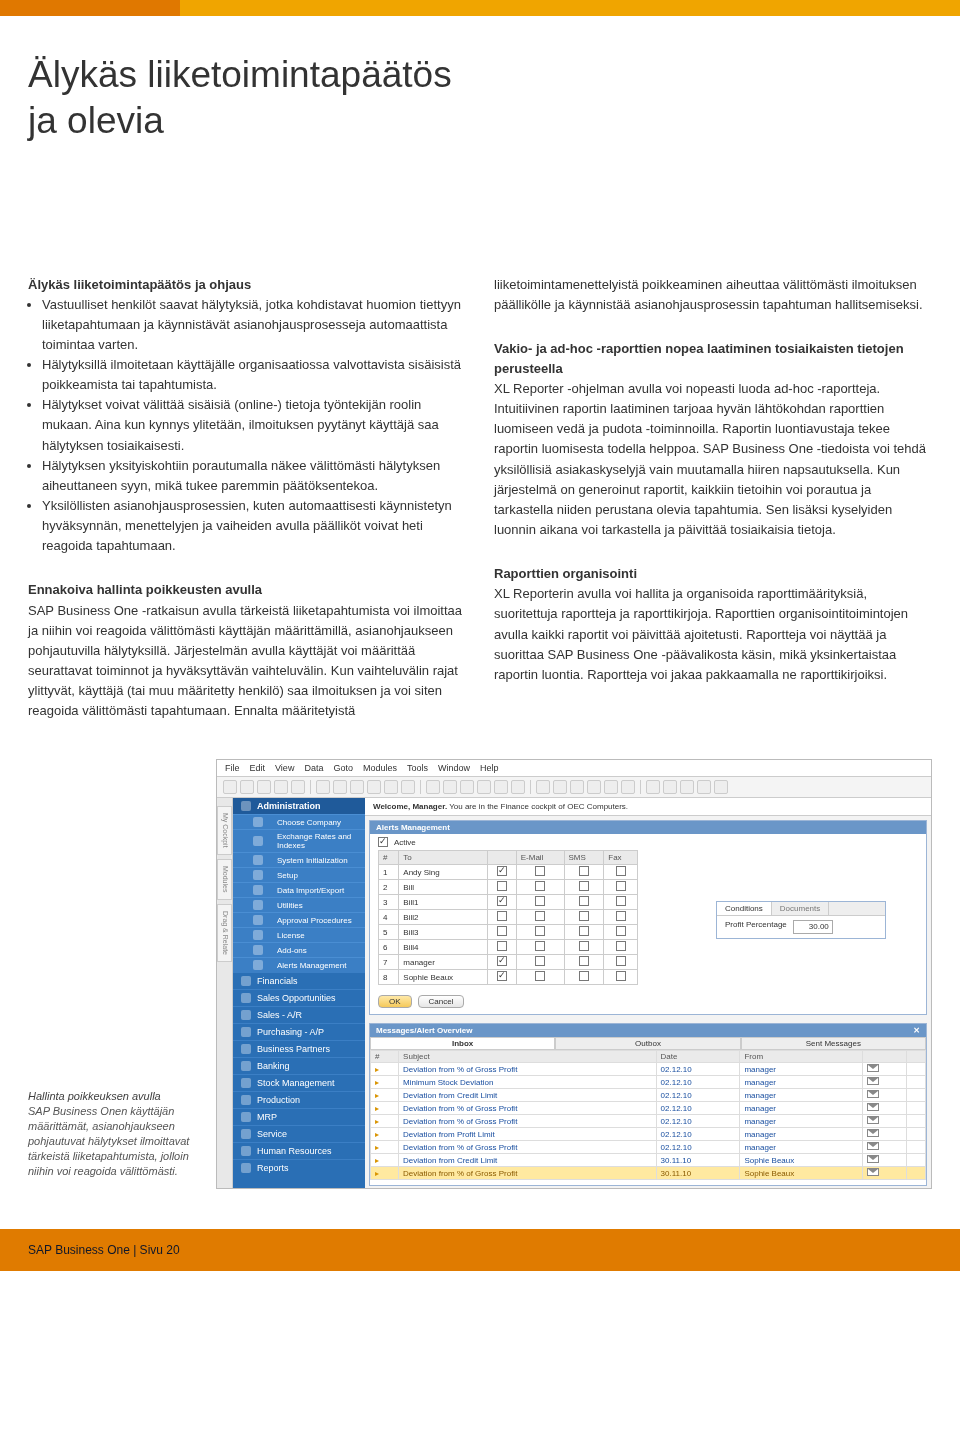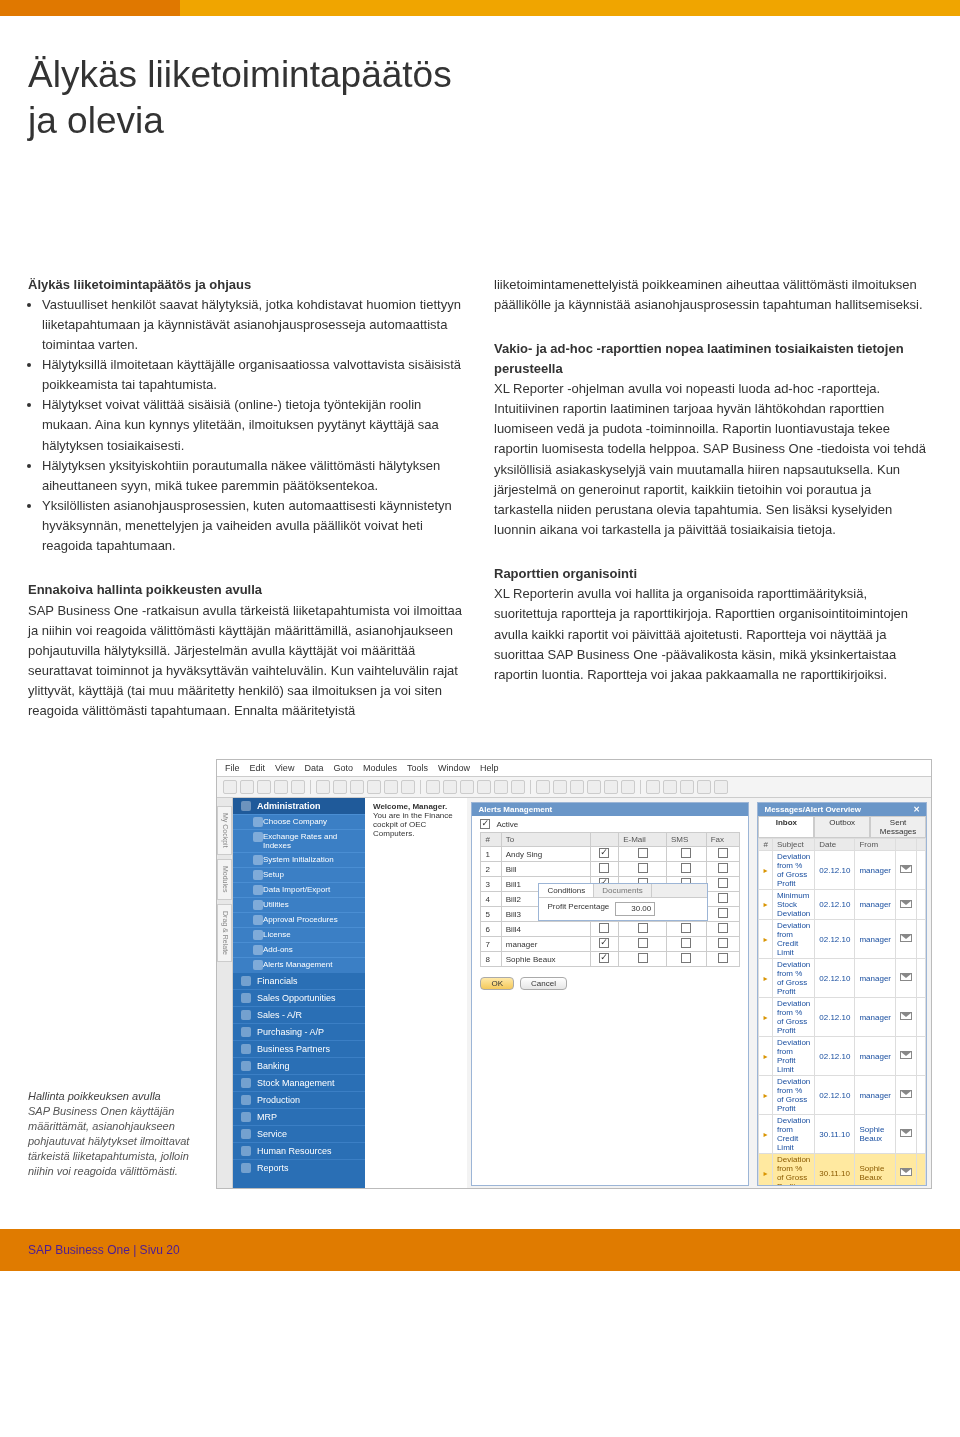--- a/index.html
+++ b/index.html
@@ -25,24 +25,24 @@
   .app { flex: 1; border: 1px solid #bbb; background: #0c4a6e; font-size: 9px; color: #333; height: 430px; position: relative; overflow: hidden; }
   .menubar { display: flex; gap: 10px; padding: 3px 8px; background: #fff; border-bottom: 1px solid #ccc; font-size: 9px; }
   .toolbar-row { display: flex; gap: 3px; padding: 3px 6px; background: #f4f4f4; border-bottom: 1px solid #ccc; align-items: center; }
   .tb-btn { width: 14px; height: 14px; background: #eee; border: 1px solid #ccc; border-radius: 2px; }
   .tb-sep { width: 1px; height: 14px; background: #ccc; margin: 0 2px; }
   .app-body { display: flex; height: calc(100% - 36px); }
   .side-tabs { width: 16px; background: #e8e8e8; border-right: 1px solid #ccc; display: flex; flex-direction: column; gap: 4px; padding-top: 8px; }
   .side-tab { writing-mode: vertical-rl; font-size: 7px; color: #888; padding: 6px 2px; background: #f4f4f4; border: 1px solid #ccc; }
   .nav { width: 132px; background: #2a6fb5; color: #fff; display: flex; flex-direction: column; }
   .nav-header { background: #1f5a9a; padding: 3px 8px; font-weight: 700; font-size: 9px; display:flex; align-items:center; gap:6px;}
-  .nav-sub { background: #3b7fc5; padding: 2px 8px 2px 20px; font-size: 8px; display:flex; gap:0; border-top:1px solid #4a8ed3; }
+  .nav-sub { background: #3b7fc5; padding: 2px 8px 2px 20px; font-size: 8px; display:flex; align-items:center; gap:14px; border-top:1px solid #4a8ed3; }
   .nav-item { background: #2a6fb5; padding: 3px 8px; font-size: 9px; display:flex; align-items:center; gap:6px; border-top:1px solid #3b7fc5;}
   .nav-icon { width:10px; height:10px; background: rgba(255,255,255,0.35); border-radius:2px; flex:0 0 10px;}
-  .main { flex: 1; background: #f3f3f3; display: flex; flex-direction: row; }
+  .main { flex: 1; background: #f3f3f3; display: flex; flex-direction: column; }
   .welcome { padding: 4px 8px; font-size: 8px; background: #fff; border-bottom: 1px solid #ccc; }
   .panel { margin: 4px; background: #fff; border: 1px solid #9cb5d6; }
   .panel-title { background: #6a96c8; color: #fff; padding: 2px 6px; font-size: 8px; font-weight: 700; }
   .form-row { display: flex; align-items: center; gap: 6px; padding: 3px 8px; font-size: 8px; }
   .lbl { width: 36px; color: #333; }
   .inp { height: 14px; border: 1px solid #aaa; background: #fff; flex: 0 0 auto; }
   .inp.w-name { width: 140px; }
   .inp.w-pri { width: 48px; background: #ffe08a; }
   .inp-small { width: 80px; }
   .chk { width: 10px; height: 10px; border:1px solid #777; display:inline-block; position:relative;}
@@ -63,21 +63,21 @@
   .msg-tab { flex:1; text-align:center; padding:1px 0; border:1px solid #ccc;}
   .msg-tab.active { background:#fff; font-weight:700;}
   .msg-grid { width:100%; font-size:8px; border-collapse:collapse;}
   .msg-grid th, .msg-grid td { border:1px solid #ddd; padding:1px 4px; text-align:left;}
   .msg-grid th { background:#eaeaea; color:#555; font-weight:400;}
   .msg-grid td { color:#1a4fa0;}
   .env { display:inline-block; width:12px; height:8px; background:#fff; border:1px solid #888; position:relative;}
   .env:after { content:""; position:absolute; top:0; left:0; border-left:5px solid transparent; border-right:5px solid transparent; border-top:4px solid #888;}
   .yellow-row td { background:#ffe9a0 !important; color:#8a5a00 !important; }
 
-  .page-footer { background: #e07b00; color: #4c1d95; padding: 14px 28px; font-size: 12px; margin-top: 20px; }
+  .page-footer { background: #e07b00; color: #0f172a; padding: 14px 28px; font-size: 12px; margin-top: 20px; }
 </style>
 </head>
 <body>
 
 <div class="top-bar">
     <div class="top-bar-inner"></div>
   </div>
 
 <div class="page">
   <h1 class="main-title">

